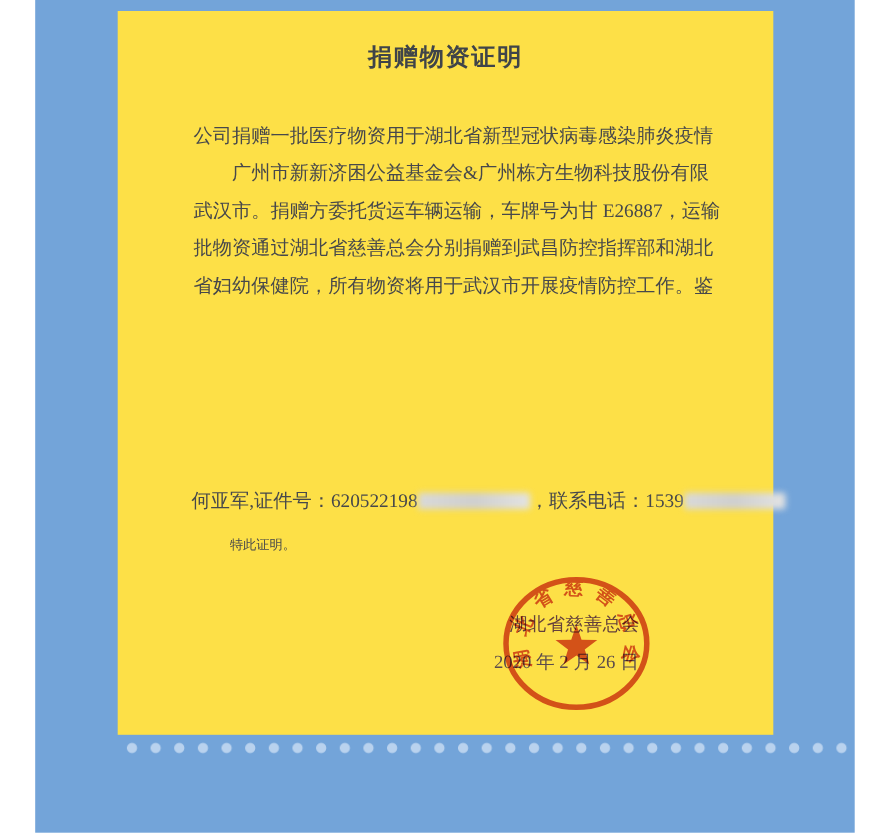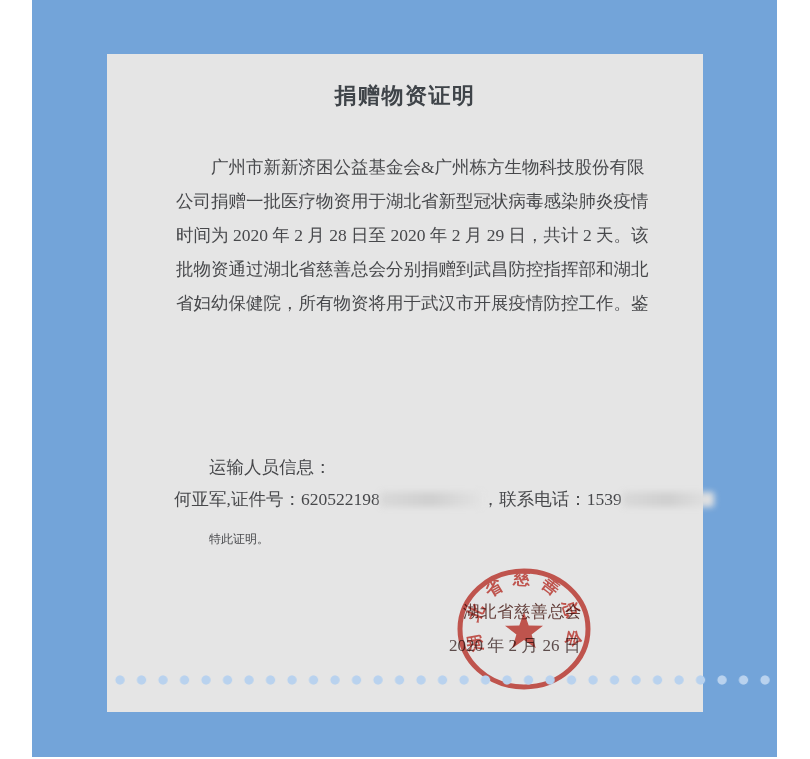--- a/index.html
+++ b/index.html
@@ -15,22 +15,21 @@
   .blue-band {
     position: absolute;
     left: 32px; top: 0;
     width: 745px; height: 757px;
     background: #73a4d9;
   }
   .paper {
     position: absolute;
     left: 107px; top: 10px;
     width: 596px; height: 658px;
-    background: #e5e5e5;
-    margin-top: 44px;
+    background: #fde047;
   }
   .dots-row {
     position: absolute;
     left: 110px; top: 674px;
     width: 664px; height: 12px;
     background-image: radial-gradient(circle at 10px 6px, #b9d2ee 4.2px, rgba(0,0,0,0) 5px);
     background-size: 21.5px 12px;
     background-repeat: repeat-x;
   }
   .doc-title {
@@ -129,28 +128,27 @@
 
 <div class="canvas">
 
   <div class="blue-band"></div>
 
   <div class="paper">
 
     <div class="doc-title">捐赠物资证明</div>
 
     <div class="body-block">
+      <div class="body-line">公司捐赠一批医疗物资用于湖北省新型冠状病毒感染肺炎疫情</div>
       <div class="body-line indent">广州市新新济困公益基金会&amp;广州栋方生物科技股份有限</div>
-      <div class="body-line">公司捐赠一批医疗物资用于湖北省新型冠状病毒感染肺炎疫情</div>
-      <div class="body-line">时间为 2020 年 2 月 28 日至 2020 年 2 月 29 日，共计 2 天。该</div>
+      <div class="body-line">武汉市。捐赠方委托货运车辆运输，车牌号为甘 E26887，运输</div>
       <div class="body-line">批物资通过湖北省慈善总会分别捐赠到武昌防控指挥部和湖北</div>
       <div class="body-line">省妇幼保健院，所有物资将用于武汉市开展疫情防控工作。鉴</div>
     </div>
 
-    <div class="transport-label">运输人员信息：</div>
 
     <div class="person-line">
       <span>何亚军,证件号：620522198</span><span class="blur-redaction blur-id"></span><span>，联系电话：1539</span><span class="blur-redaction blur-phone"></span>
     </div>
 
     <div class="closing-line">特此证明。</div>
 
     <div class="seal-org-name">湖北省慈善总会</div>
 
     <div class="seal-date">2020 年 2 月 26 日</div>

